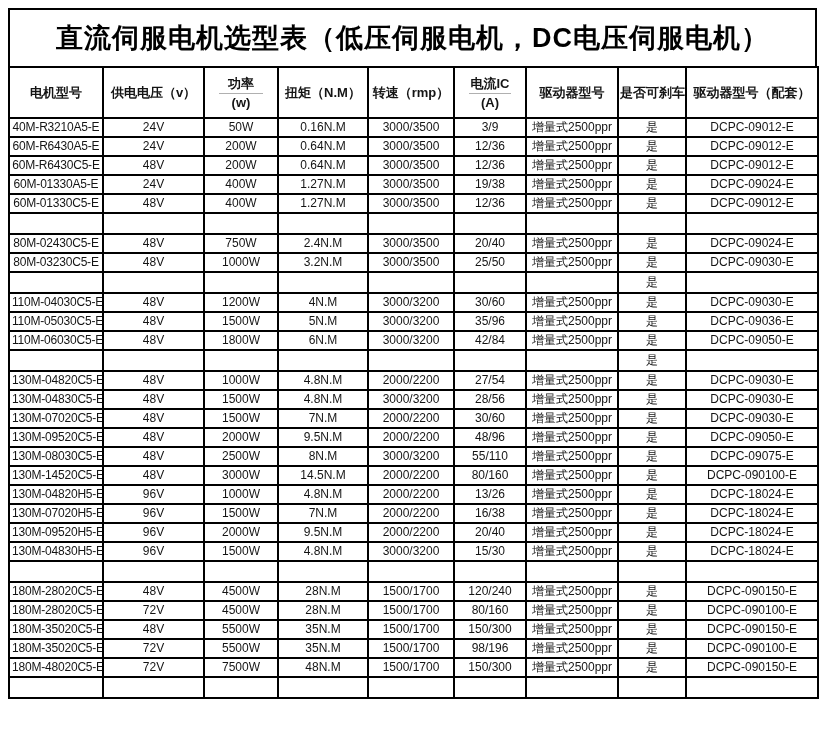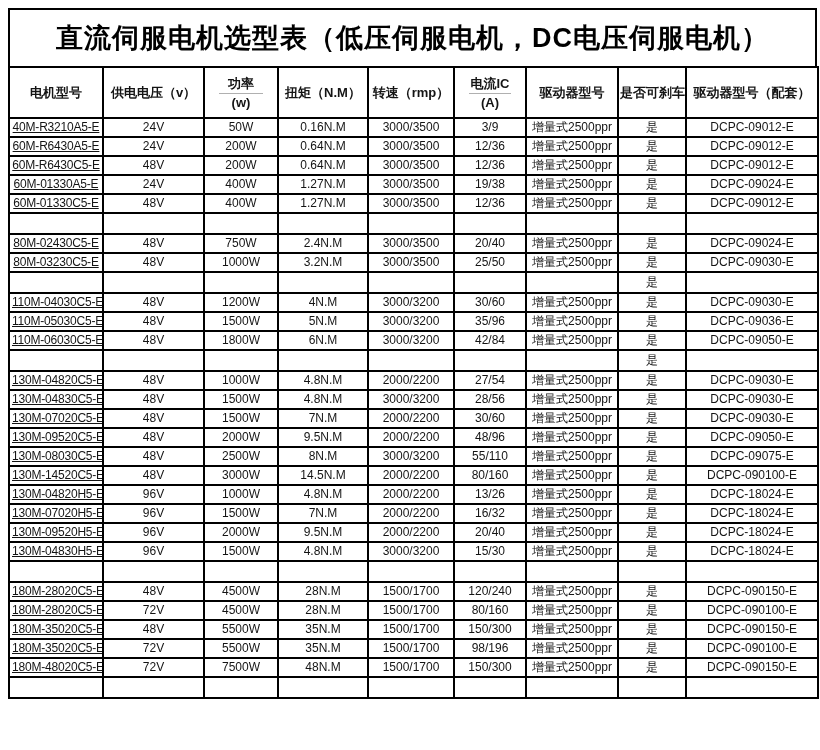--- a/index.html
+++ b/index.html
@@ -27,21 +27,21 @@
   }
   th .hdr-top{display:block;line-height:15px;}
   th .hdr-sub{
     display:block;line-height:14px;margin:2px auto 0;padding-top:2px;
     border-top:1px solid #b0b0b0;width:62%;font-weight:bold;
   }
   table.motor td{
     height:17px;font-size:12px;text-align:center;padding:0 2px;line-height:17px;
   }
   tr.spacer td{height:19px;}
-  td.col-0{text-align:left;padding-left:3px;font-size:10.5px;letter-spacing:-0.2px;text-decoration:underline;}
+  td.col-0{text-align:left;padding-left:3px;font-size:10.5px;letter-spacing:-0.2px;}
   td.col-8{font-size:11.5px;margin-top:27px;}
   td.shrink{font-size:10px;margin-top:32px;}
 </style>
 </head>
 <body>
 
 <div class="sheet">
   <div class="tbl-wrap">
     <div class="title-box">
       <span>直流伺服电机选型表（低压伺服电机，DC电压伺服电机）</span>
@@ -297,21 +297,21 @@
             <td class="col-6">增量式2500ppr</td>
             <td class="col-7">是</td>
             <td class="col-8">DCPC-18024-E</td>
           </tr>
           <tr class="data">
             <td class="col-0">130M-07020H5-E</td>
             <td class="col-1">96V</td>
             <td class="col-2">1500W</td>
             <td class="col-3">7N.M</td>
             <td class="col-4">2000/2200</td>
-            <td class="col-5">16/32</td>
+            <td class="col-5">16/38</td>
             <td class="col-6">增量式2500ppr</td>
             <td class="col-7">是</td>
             <td class="col-8">DCPC-18024-E</td>
           </tr>
           <tr class="data">
             <td class="col-0">130M-09520H5-E</td>
             <td class="col-1">96V</td>
             <td class="col-2">2000W</td>
             <td class="col-3">9.5N.M</td>
             <td class="col-4">2000/2200</td>

